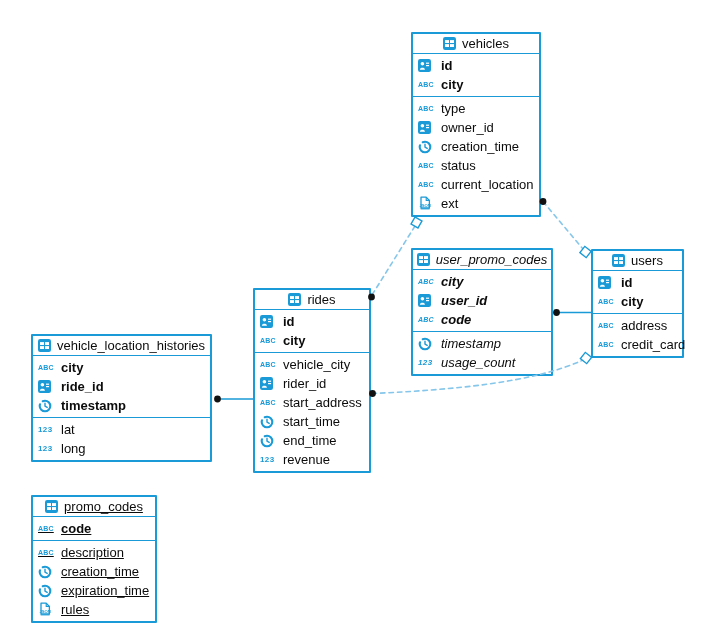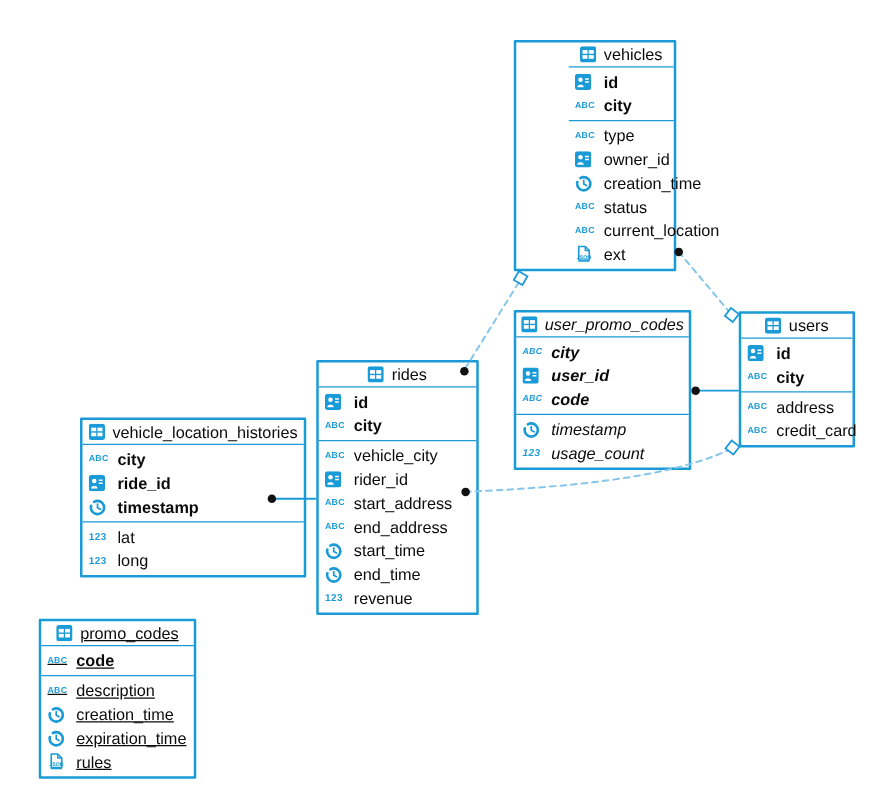--- a/index.html
+++ b/index.html
@@ -35,25 +35,25 @@
     line-height:1;
   }
   .ic svg{display:block;}
   .ic.txt{
     color:var(--accent);font-weight:700;font-size:7px;letter-spacing:.2px;
     font-family:"Liberation Sans",sans-serif;
   }
   .ic.num{font-size:8px;letter-spacing:.4px;}
   .ic-table{flex:0 0 14px;width:14px;}
   
-  #tbl-vehicles{left:411px;top:32px;width:130px;padding-left:42px;}
+  #tbl-vehicles{left:411px;top:32px;width:130px;}
   #tbl-user_promo_codes{left:411px;top:248px;width:142px;font-style:italic;}
   #tbl-users{left:591px;top:249px;width:93px;}
-  #tbl-rides{left:253px;top:288px;width:130px;}
-  #tbl-vehicle_location_histories{left:31px;top:334px;width:181px;margin-left:33px;}
+  #tbl-rides{left:253px;top:288px;width:118px;}
+  #tbl-vehicle_location_histories{left:31px;top:334px;width:181px;}
   #tbl-promo_codes{left:31px;top:495px;width:126px;text-decoration:underline;}
   
   svg.rels{position:absolute;left:0;top:0;z-index:2;pointer-events:none;}
   .rel-dash{stroke:var(--line);stroke-width:1.6;stroke-dasharray:4.5 4;fill:none;stroke-linecap:round;}
   .rel-solid{stroke:var(--accent);stroke-width:1.5;fill:none;}
   .rel-dot{fill:var(--dot);}
   .rel-diamond{fill:#ffffff;stroke:var(--accent);stroke-width:1.4;}
 </style>
 </head>
 <body>
@@ -311,24 +311,20 @@
               <rect x="8" y="6" width="3.1" height="1.2" fill="#fff"></rect>
             </svg>
           </span>
           <span class="fname">rider_id</span>
         </div>
         <div class="row">
           <span class="ic txt">ABC</span>
           <span class="fname">start_address</span>
         </div>
         <div class="row">
-          <span class="ic txt">ABC</span>
-          <span class="fname">end_address</span>
-        </div>
-        <div class="row">
           <span class="ic svg">
             <svg width="14" height="14" viewBox="0 0 14 14">
               <circle cx="7" cy="7" r="5.3" fill="none" stroke="#1a9ad6" stroke-width="2.1" stroke-dasharray="26 4" stroke-dashoffset="-22" stroke-linecap="round"></circle>
               <path d="M7 4.2 V7.2 L9.2 8.4" fill="none" stroke="#1a9ad6" stroke-width="1.4" stroke-linecap="round" stroke-linejoin="round"></path>
             </svg>
           </span>
           <span class="fname">start_time</span>
         </div>
         <div class="row">
           <span class="ic svg">

